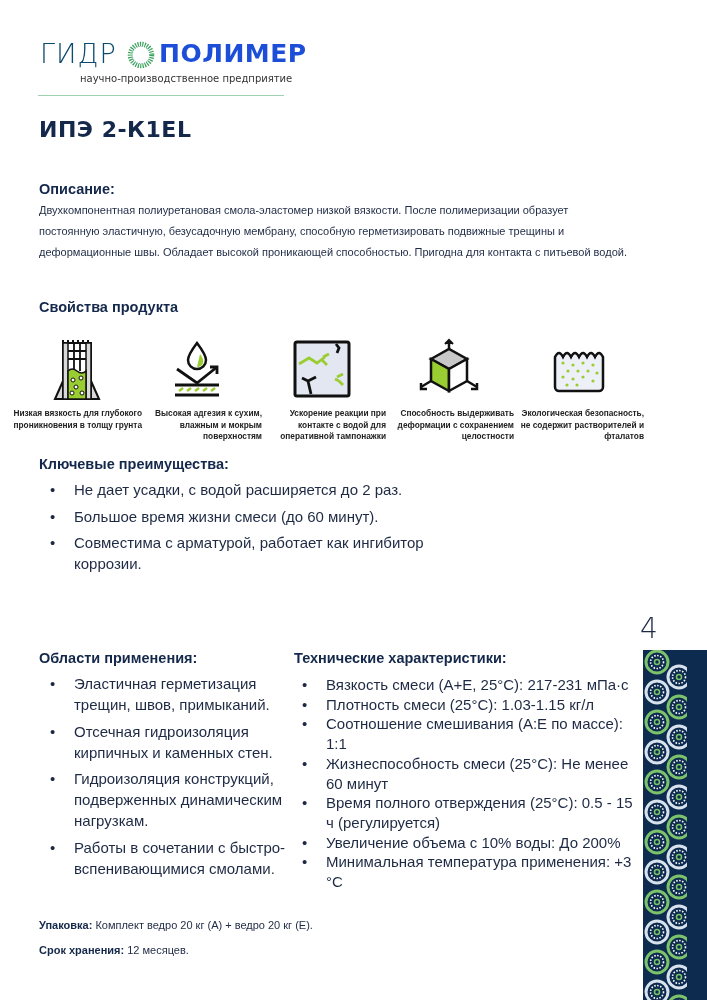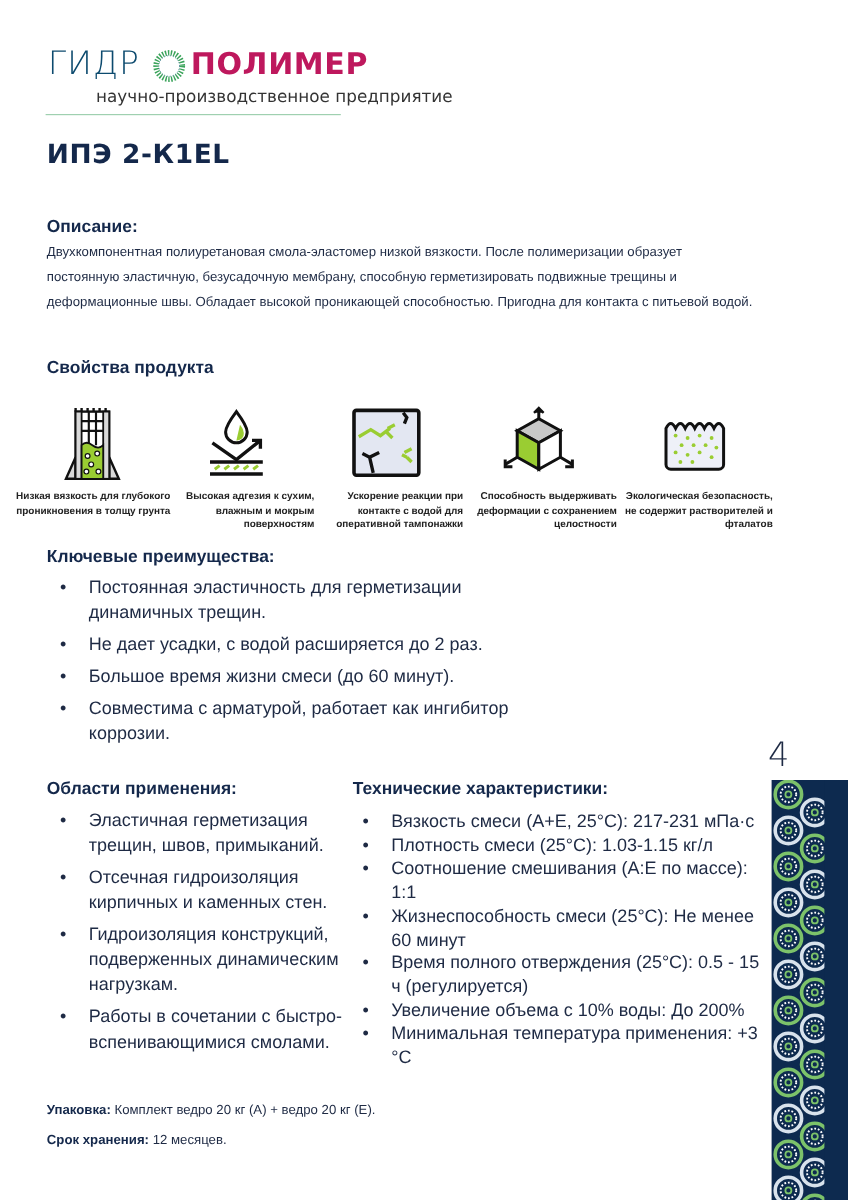--- a/index.html
+++ b/index.html
@@ -6,22 +6,22 @@
   body {
     width: 707px; height: 1000px; position: relative; overflow: hidden;
     background: #ffffff; color: #1e2a44;
     font-family: "DejaVu Sans", sans-serif;
   }
   .abs { position: absolute; }
   
   #logo { left: 40px; top: 38px; width: 250px; height: 60px; }
   .logo-light { position: absolute; left: 0; top: 0; font-family: "DejaVu Sans", sans-serif; font-weight: 300; font-size: 27px; color: #0c4a6e; letter-spacing: 1px; line-height: 32px; }
   .logo-ring { position: absolute; left: 87px; top: 3px; width: 28px; height: 28px; }
-  .logo-bold { position: absolute; left: 119px; top: 0; font-family: "DejaVu Sans", sans-serif; font-weight: bold; font-size: 25px; color: #be185d; line-height: 32px; letter-spacing: 0.5px; }
-  .logo-sub { position: absolute; left: 40px; top: 35px; font-size: 14px; color: #333; white-space: nowrap; }
+  .logo-bold { position: absolute; left: 119px; top: 0; font-family: "DejaVu Sans", sans-serif; font-weight: bold; font-size: 25px; color: #1d4ed8; line-height: 32px; letter-spacing: 0.5px; }
+  .logo-sub { position: absolute; left: 40px; top: 35px; font-size: 10px; color: #333; white-space: nowrap; }
   .logo-line { position: absolute; left: 38px; top: 95px; width: 246px; height: 1px; background: #9fd0b0; }
   
   #product-title { left: 39px; top: 117px; font-size: 22px; font-weight: bold; color: #14284b; letter-spacing: 0.5px; font-family: "DejaVu Sans", sans-serif; }
   
   .h-sec { font-family: "Liberation Sans", sans-serif; font-weight: bold; font-size: 14.5px; color: #14284b; }
   .body-text { font-family: "Liberation Sans", sans-serif; font-size: 11px; color: #1e2a44; line-height: 21px; }
   #desc-heading { left: 39px; top: 181px; }
   #desc-text { left: 39px; top: 200px; width: 590px; }
   #props-heading { left: 39px; top: 299px; }
   
@@ -144,21 +144,20 @@
         <circle cx="46" cy="44" r="1.6"></circle>
       <circle cx="30" cy="48" r="1.6"></circle>
         <circle cx="20" cy="48" r="1.6"></circle>
     </g>
   </svg>
   <div class="prop-cap">Экологическая безопасность, не содержит растворителей и фталатов</div>
 </div>
 
 <div id="adv-heading" class="abs h-sec">Ключевые преимущества:</div>
 <ul id="adv-list" class="abs blist">
-  <li>Постоянная эластичность для герметизации динамичных трещин.</li>
   <li>Не дает усадки, с водой расширяется до 2 раз.</li>
   <li>Большое время жизни смеси (до 60 минут).</li>
   <li>Совместима с арматурой, работает как ингибитор коррозии.</li>
 </ul>
 
 <div id="app-heading" class="abs h-sec">Области применения:</div>
 <ul id="app-list" class="abs blist">
   <li>Эластичная герметизация трещин, швов, примыканий.</li>
   <li>Отсечная гидроизоляция кирпичных и каменных стен.</li>
   <li>Гидроизоляция конструкций, подверженных динамическим нагрузкам.</li>

